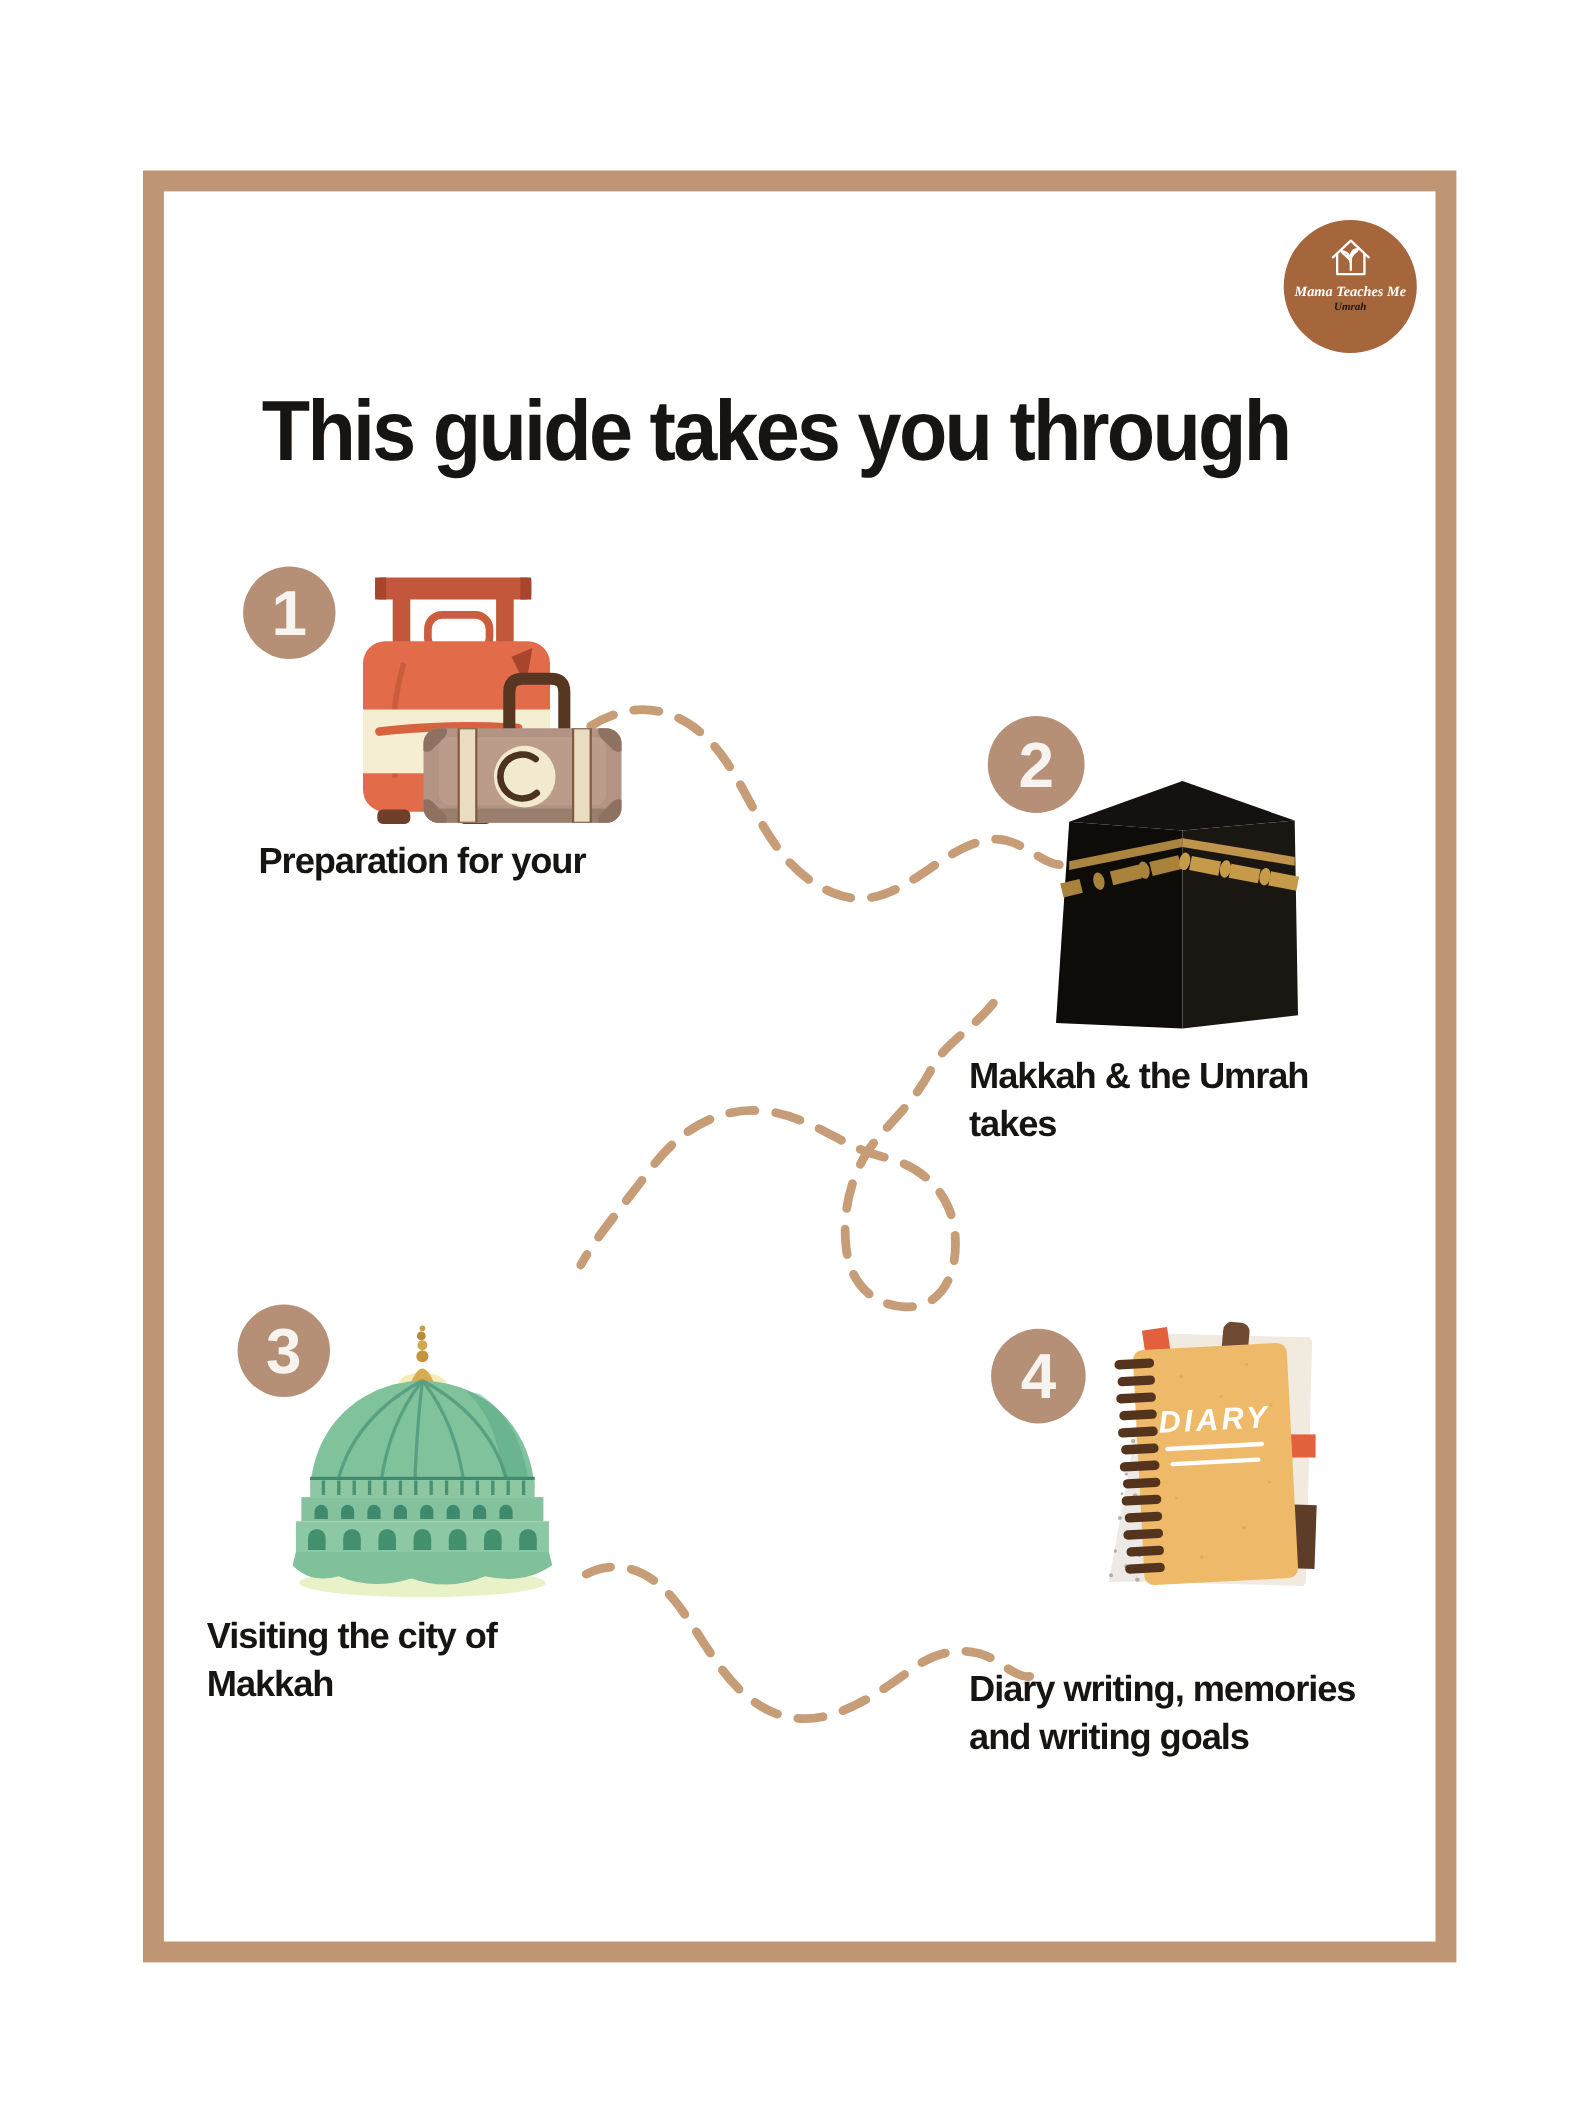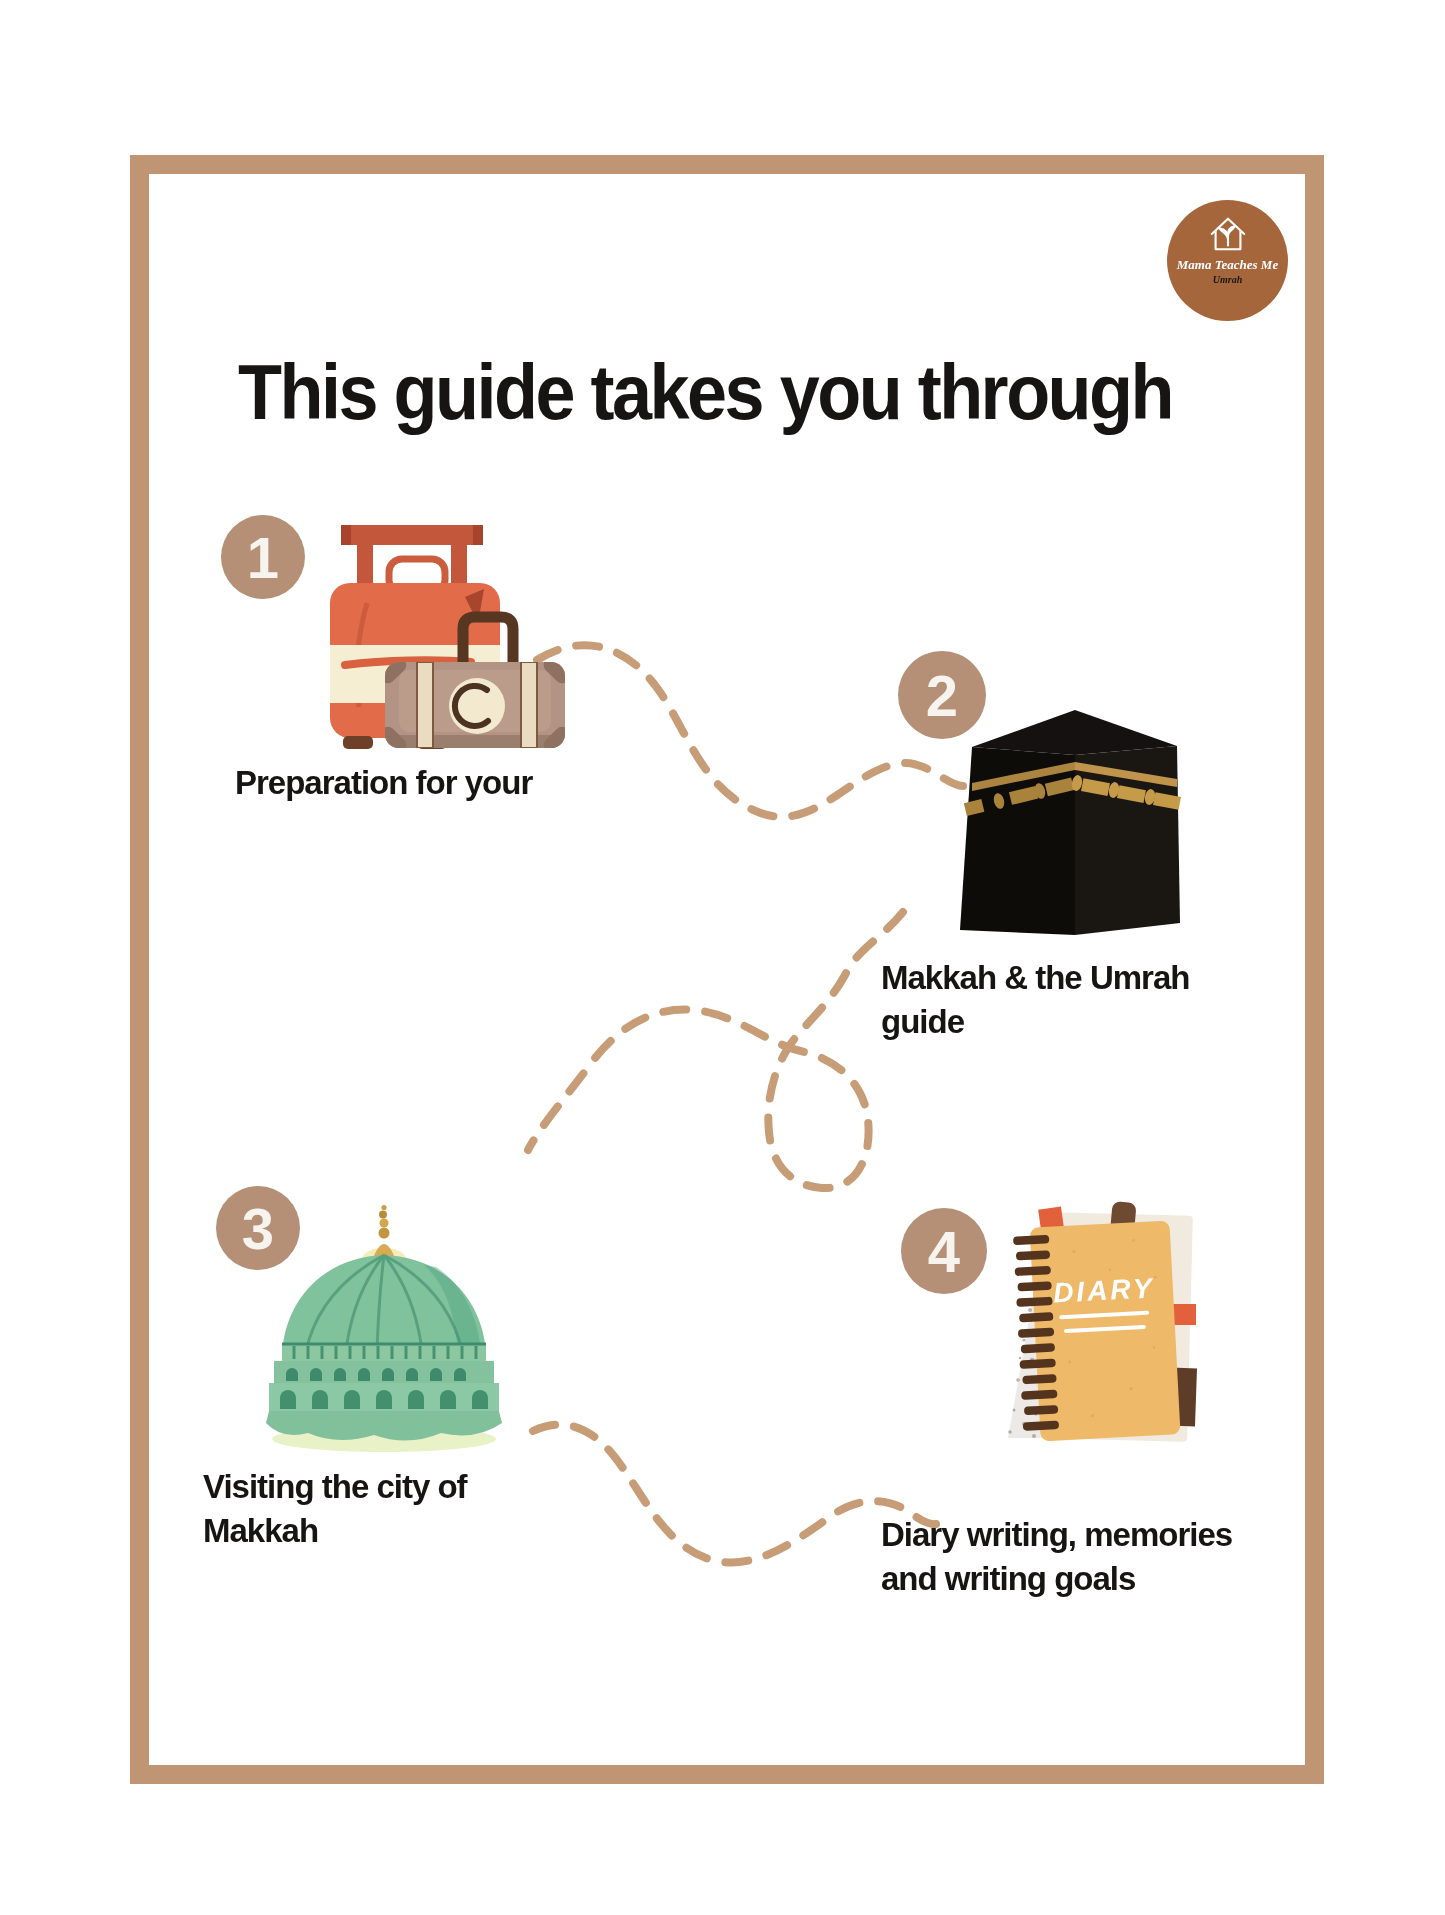--- a/index.html
+++ b/index.html
@@ -33,21 +33,21 @@
   .c4{left:901px;top:1208px;width:86px;height:86px}
   .icon-abs{position:absolute}
   .i1{left:305px;top:517px}
   .i2{left:960px;top:705px}
   .i3{left:256px;top:1203px}
   .i4{left:988px;top:1200px}
   .step-label{position:absolute;width:400px;text-align:left;color:var(--title-text);
               font-weight:bold;font-size:33px;letter-spacing:-1px;line-height:1.34}
   .l1{left:235px;top:761px}
   .l2{left:881px;top:956px}
-  .l3{left:203px;top:1465px}
+  .l3{left:188px;top:1465px}
   .l4{left:881px;top:1513px}
   .paths{position:absolute;left:0;top:0;pointer-events:none}
   .dash{fill:none;stroke:var(--dashed-path);stroke-width:8;stroke-linecap:round;
         stroke-dasharray:23 19}
 </style>
 </head>
 <body>
 
 <div class="page">
 
@@ -284,21 +284,21 @@
       <rect x="72" y="113" width="90" height="4" rx="2" fill="#ffffff"></rect>
       <rect x="76" y="127" width="82" height="4" rx="2" fill="#ffffff"></rect>
     </g>
   </svg>
 
   <div class="step-label l1">
     <div>Preparation for your</div>
   </div>
   <div class="step-label l2">
     <div>Makkah &amp; the Umrah</div>
-    <div>guide</div>
+    <div>takes</div>
   </div>
   <div class="step-label l3">
     <div>Visiting the city of</div>
     <div>Makkah</div>
   </div>
   <div class="step-label l4">
     <div>Diary writing, memories</div>
     <div>and writing goals</div>
   </div>
 

